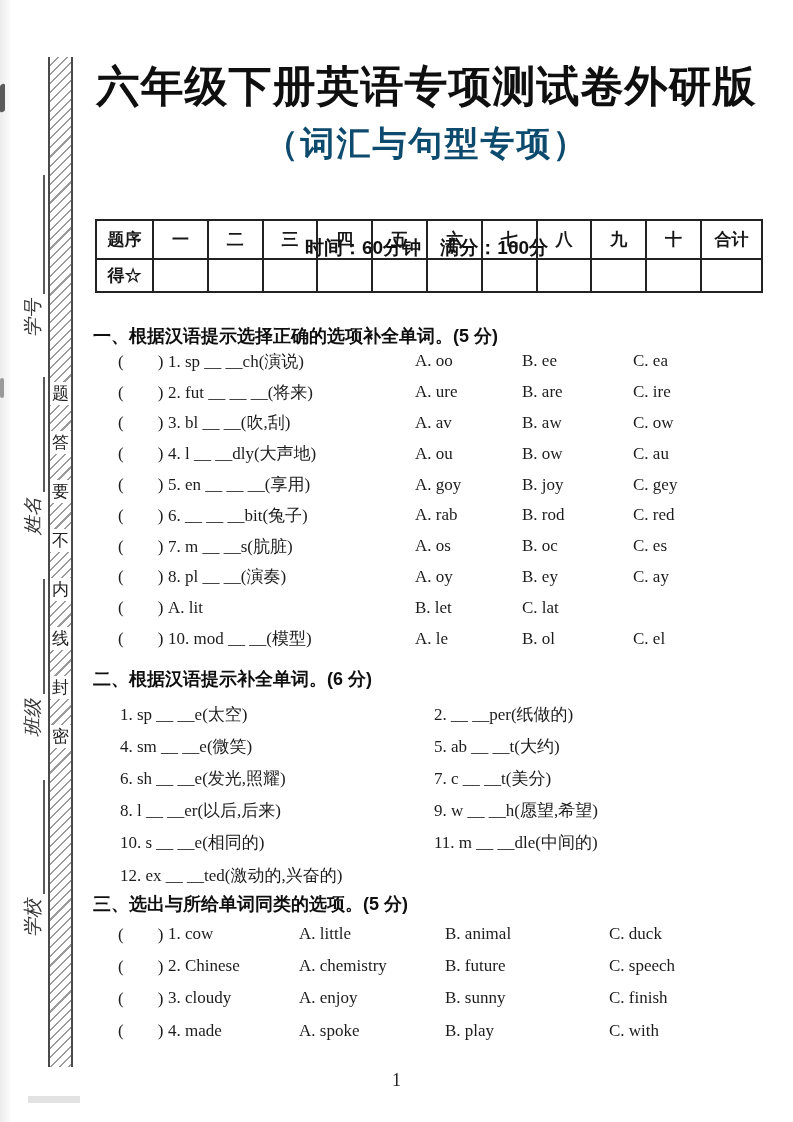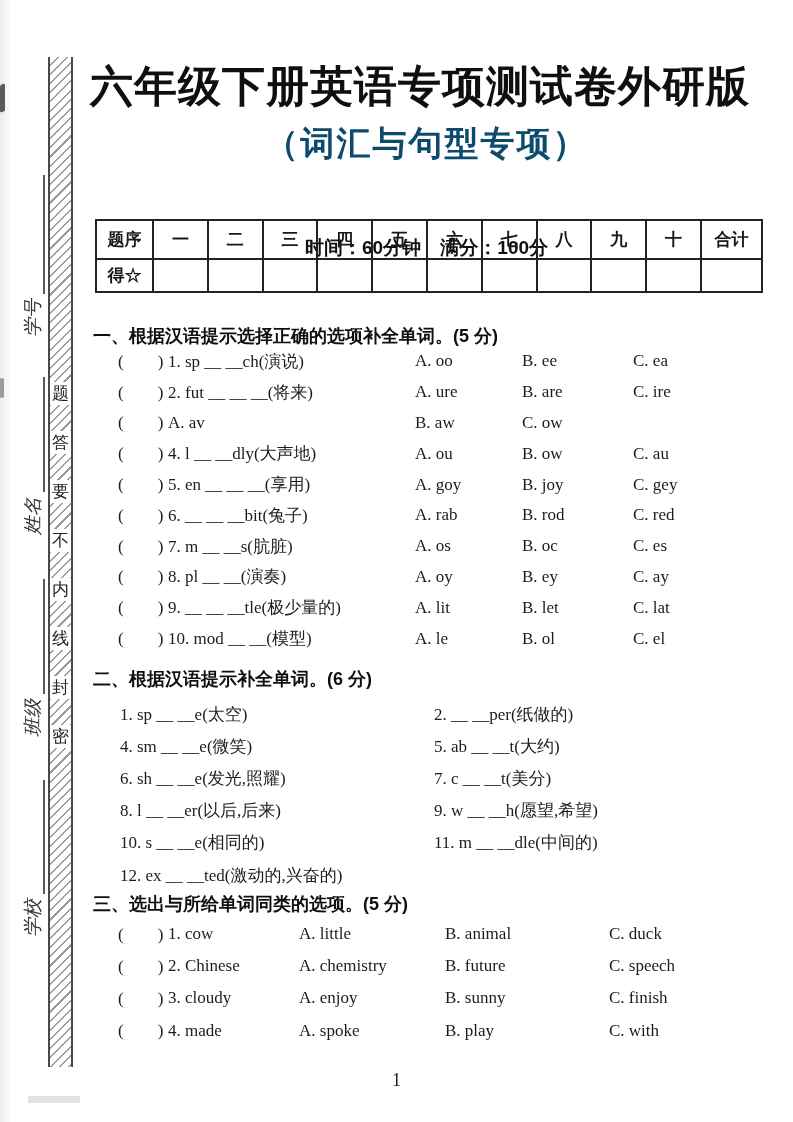--- a/index.html
+++ b/index.html
@@ -28,21 +28,21 @@
   .field-unit{position:absolute;left:21px;height:24px;display:flex;align-items:flex-end;
     transform:rotate(-90deg);transform-origin:0 0;}
   .fu-0{top:337px;width:162px}
   .fu-1{top:535px;width:158px}
   .fu-2{top:737px;width:158px}
   .fu-3{top:937px;width:157px}
   .field-label{font-style:italic;font-size:19px;line-height:24px;color:#333;
     padding-right:5px;white-space:nowrap;font-family:"Liberation Serif", serif;}
   .field-blank{flex:1;height:19px;border-bottom:2px solid #5a5a5a;}
   
-  .title{position:absolute;left:90px;top:58px;width:673px;text-align:left;
+  .title{position:absolute;left:90px;top:58px;width:673px;text-align:center;
     font-family:"Liberation Sans", sans-serif;font-weight:900;font-size:43px;
     letter-spacing:1px;color:#0f0f0f;white-space:nowrap;}
   .subtitle{position:absolute;left:90px;top:121px;width:673px;text-align:center;
     font-family:"Liberation Sans", sans-serif;font-weight:900;font-size:34px;
     letter-spacing:2px;color:#0c4a6e;white-space:nowrap;}
   .time-row{position:absolute;left:90px;top:191px;width:673px;text-align:center;
     font-family:"Liberation Sans", sans-serif;font-weight:700;font-size:19px;color:#111;margin-top:44px;}
   .time-row .score-label{margin-left:14px;}
   
   .score-table{position:absolute;left:95px;top:219px;width:668px;border-collapse:collapse;
@@ -175,20 +175,21 @@
   </div>
   <div class="mcq-row">
     <span class="bracket">(　　)</span>
     <span class="qtext">2. fut __ __ __(将来)</span>
     <span class="opt">A. ure</span>
     <span class="opt">B. are</span>
     <span class="opt">C. ire</span>
   </div>
   <div class="mcq-row">
     <span class="bracket">(　　)</span>
+    <span class="qtext">3. bl __ __(吹,刮)</span>
     <span class="opt">A. av</span>
     <span class="opt">B. aw</span>
     <span class="opt">C. ow</span>
   </div>
   <div class="mcq-row">
     <span class="bracket">(　　)</span>
     <span class="qtext">4. l __ __dly(大声地)</span>
     <span class="opt">A. ou</span>
     <span class="opt">B. ow</span>
     <span class="opt">C. au</span>
@@ -216,21 +217,20 @@
   </div>
   <div class="mcq-row">
     <span class="bracket">(　　)</span>
     <span class="qtext">8. pl __ __(演奏)</span>
     <span class="opt">A. oy</span>
     <span class="opt">B. ey</span>
     <span class="opt">C. ay</span>
   </div>
   <div class="mcq-row">
     <span class="bracket">(　　)</span>
-    <span class="qtext">9. __ __ __tle(极少量的)</span>
     <span class="opt">A. lit</span>
     <span class="opt">B. let</span>
     <span class="opt">C. lat</span>
   </div>
   <div class="mcq-row">
     <span class="bracket">(　　)</span>
     <span class="qtext">10. mod __ __(模型)</span>
     <span class="opt">A. le</span>
     <span class="opt">B. ol</span>
     <span class="opt">C. el</span>

